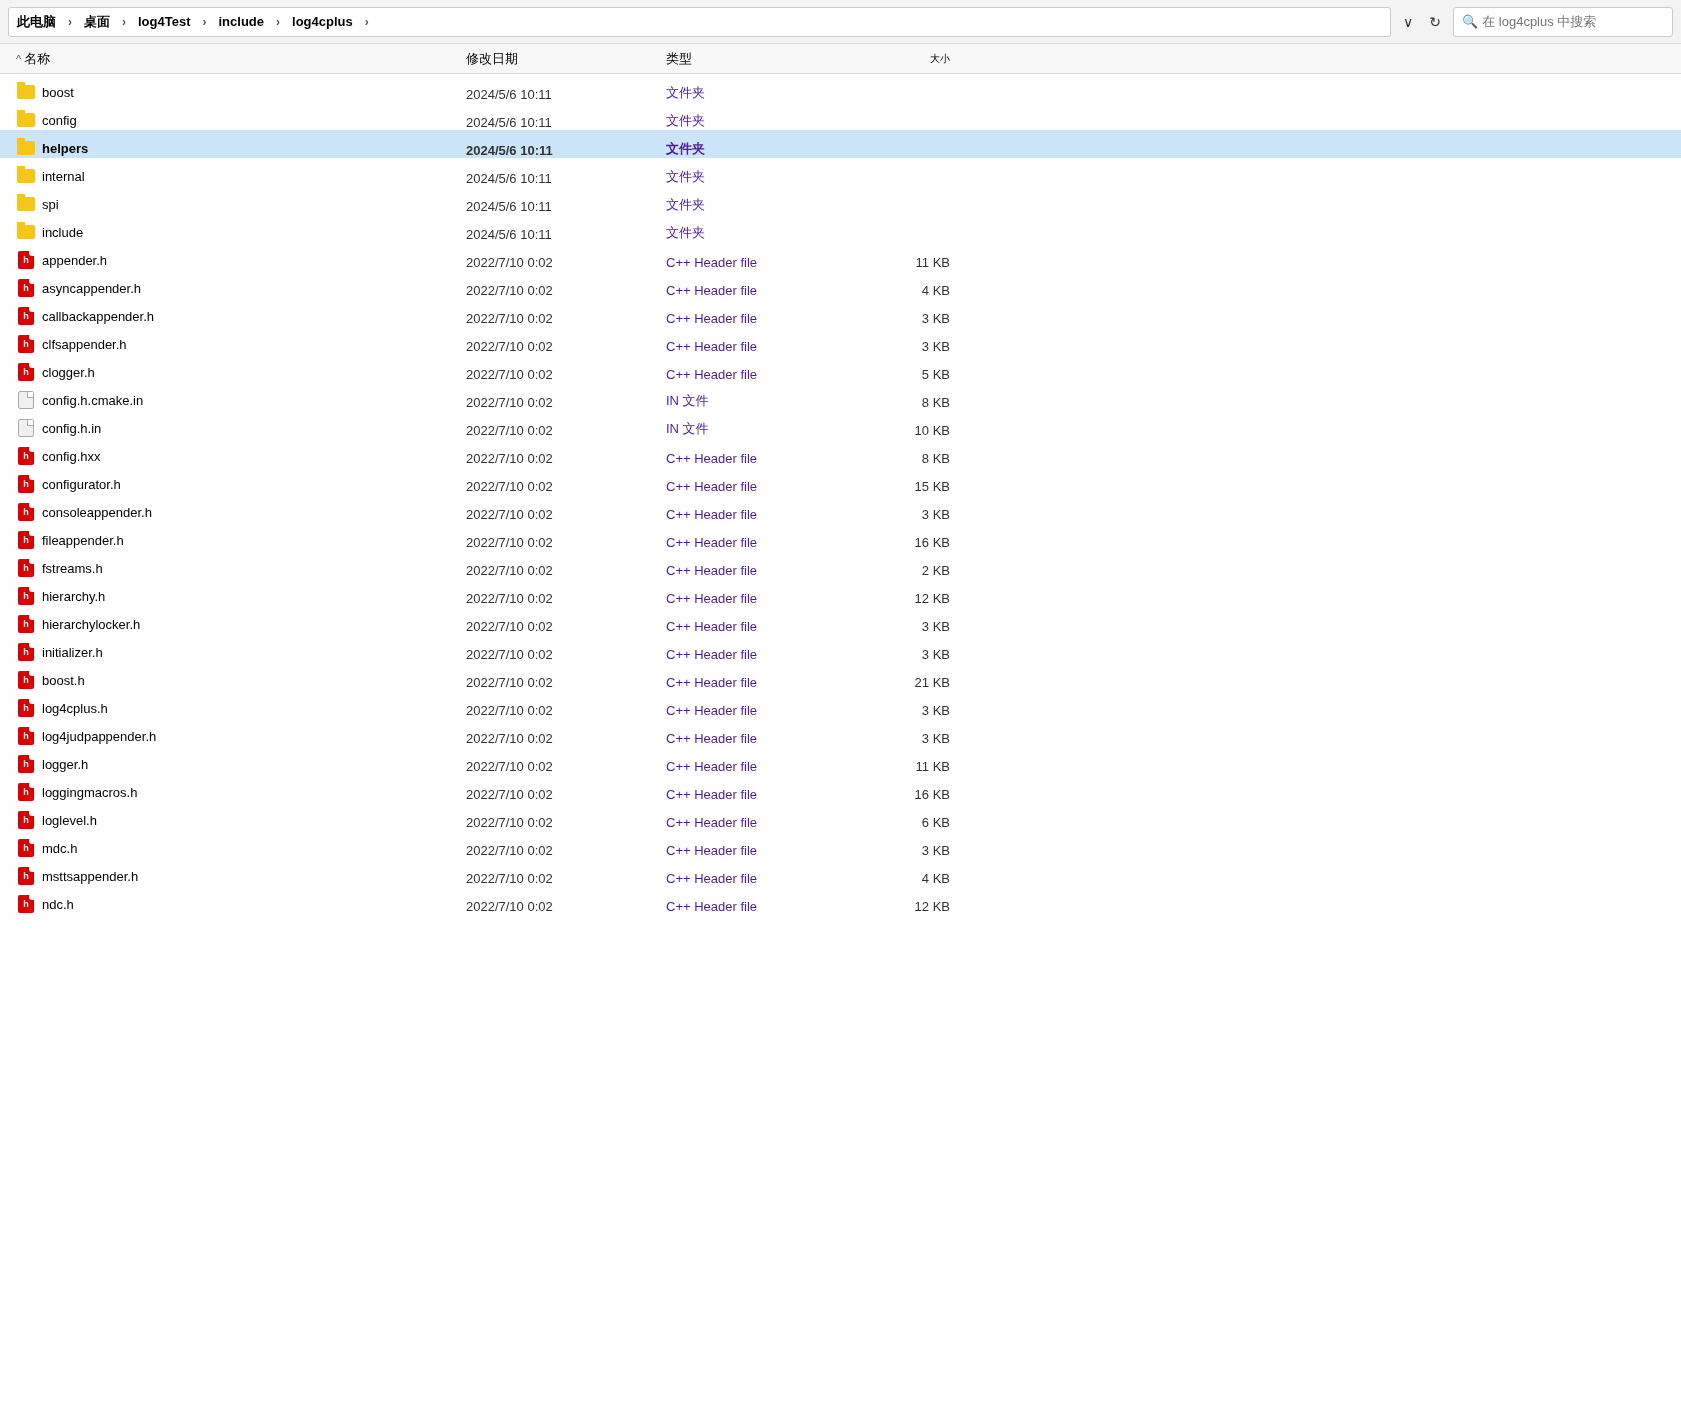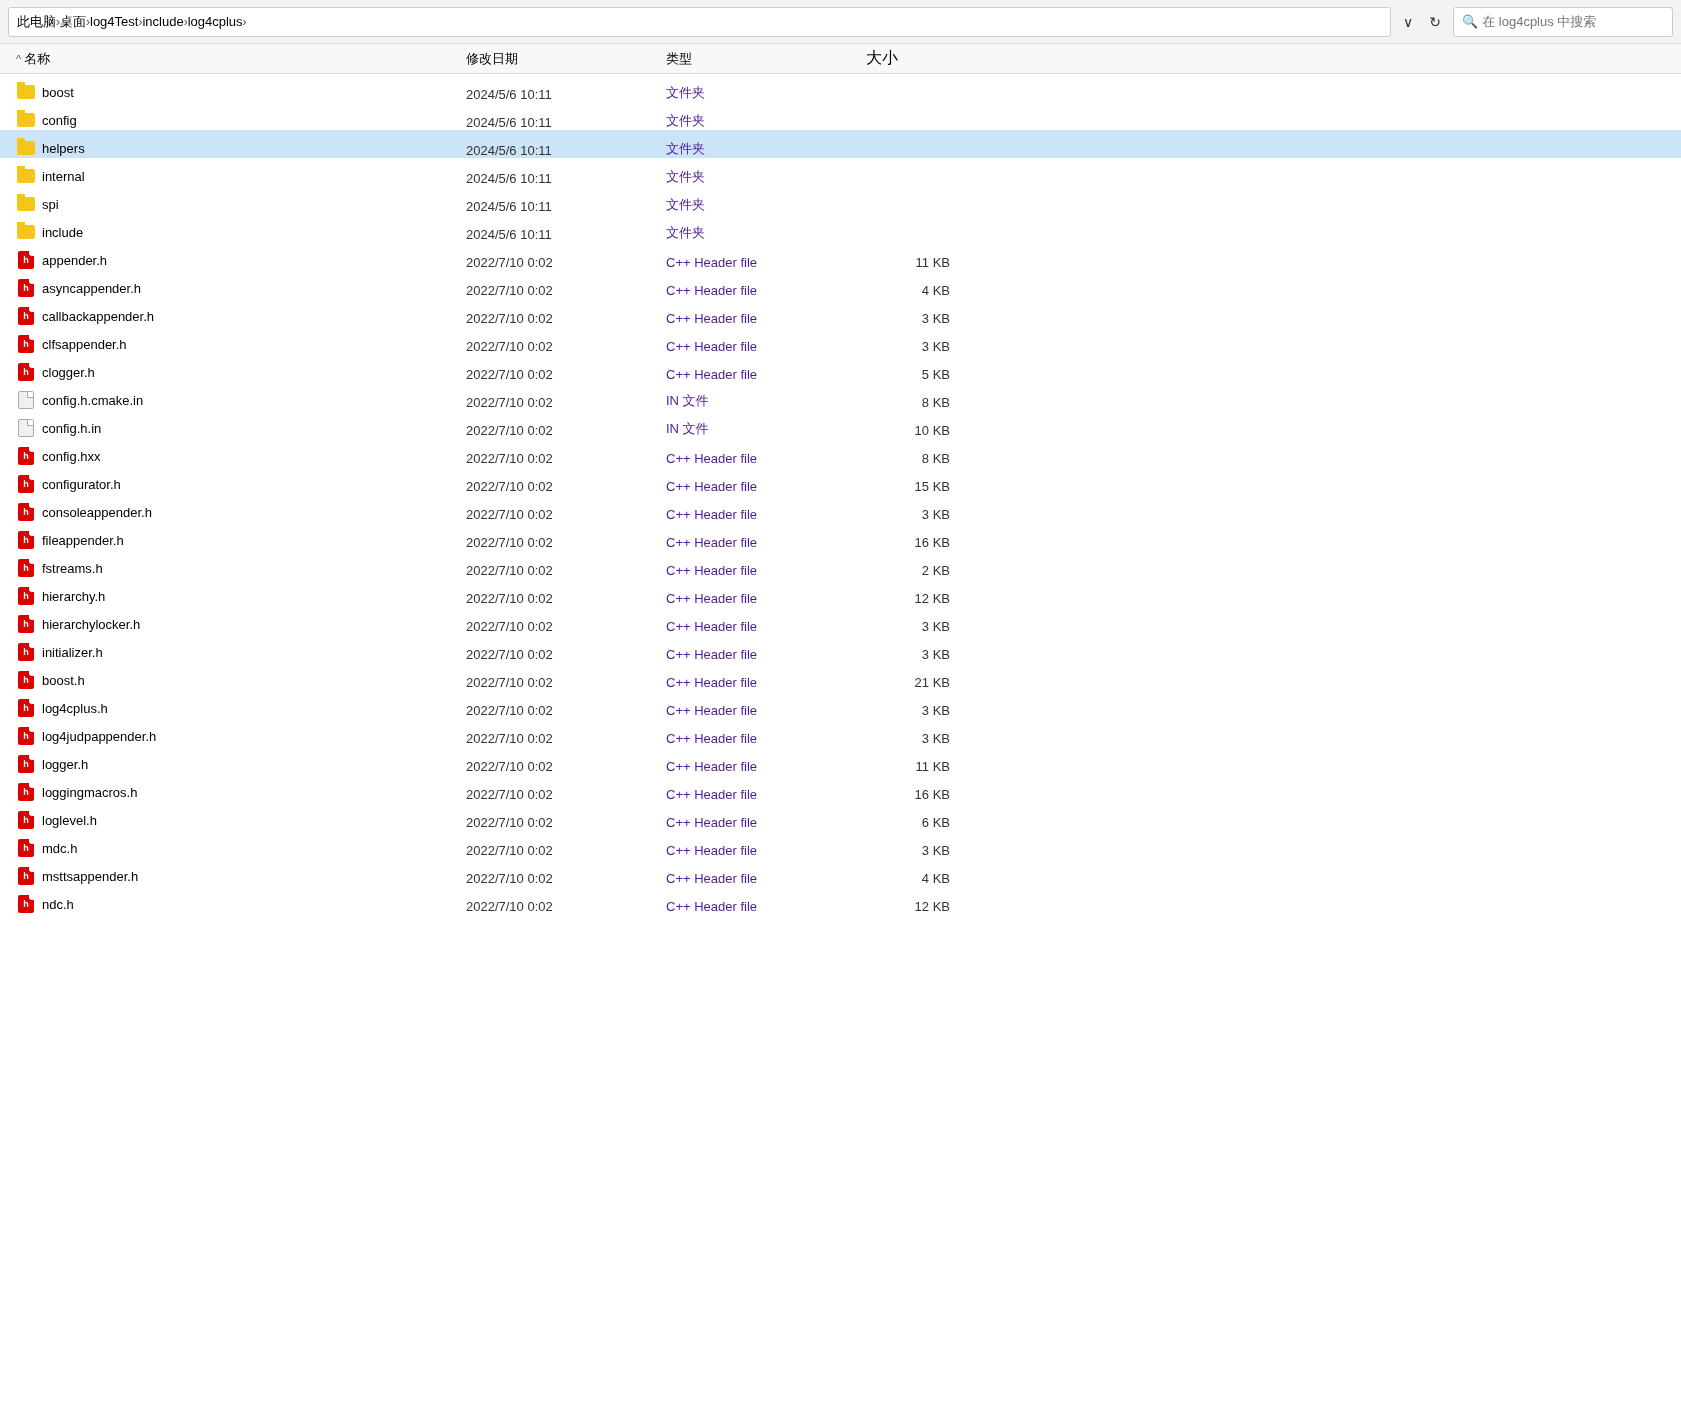--- a/index.html
+++ b/index.html
@@ -23,21 +23,22 @@
     }
     .breadcrumb-area {
       display: flex;
       align-items: center;
       flex: 1;
       background: #fff;
       border: 1px solid #ccc;
       border-radius: 3px;
       height: 30px;
       padding: 0 8px;
-      gap: 0;
+      gap: 12px;
+      font-weight: bold;
     }
     .breadcrumb-sep {
       color: #555;
       font-size: 12px;
     }
     .breadcrumb-item {
       color: #000;
       font-size: 13px;
       cursor: pointer;
     }
@@ -83,35 +84,35 @@
       display: flex;
       align-items: center;
       height: 30px;
       border-bottom: 1px solid #ddd;
       background: #f8f8f8;
       padding: 0 8px;
     }
     .col-name { width: 450px; display: flex; align-items: center; gap: 3px; font-size: 13px; cursor: pointer; }
     .col-date { width: 200px; font-size: 13px; cursor: pointer; }
     .col-type { width: 200px; font-size: 13px; cursor: pointer; }
-    .col-size { width: 100px; font-size: 16px; cursor: pointer; text-align: left; padding-right: 16px; }
+    .col-size { width: 100px; font-size: 10px; cursor: pointer; text-align: right; padding-right: 16px; }
 
     
     .file-list {
       overflow-y: auto;
       height: calc(100vh - 80px);
     }
     .file-row {
       display: flex;
       align-items: flex-end;
       height: 28px;
       padding: 0 8px;
       cursor: pointer;
     }
-    .file-row.selected { background: #cce4f7; }
+    .file-row.selected { background: #cce4f7; font-weight: bold; }
 
     .file-icon {
       width: 20px;
       height: 20px;
       display: inline-flex;
       align-items: center;
       justify-content: center;
       margin-right: 6px;
       flex-shrink: 0;
     }

